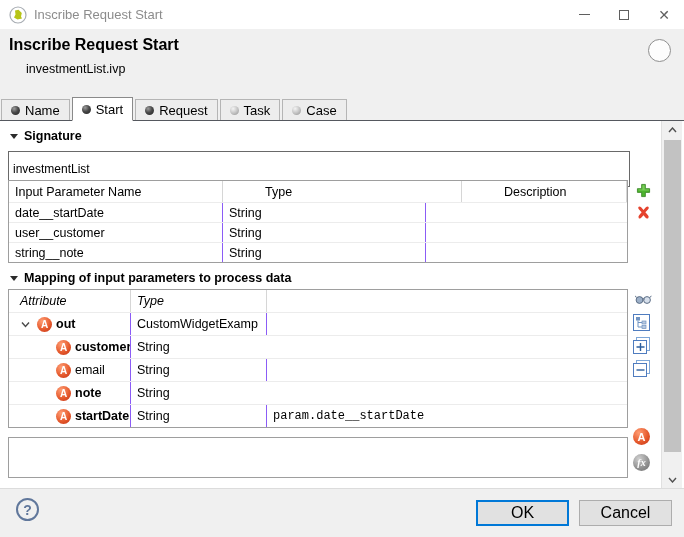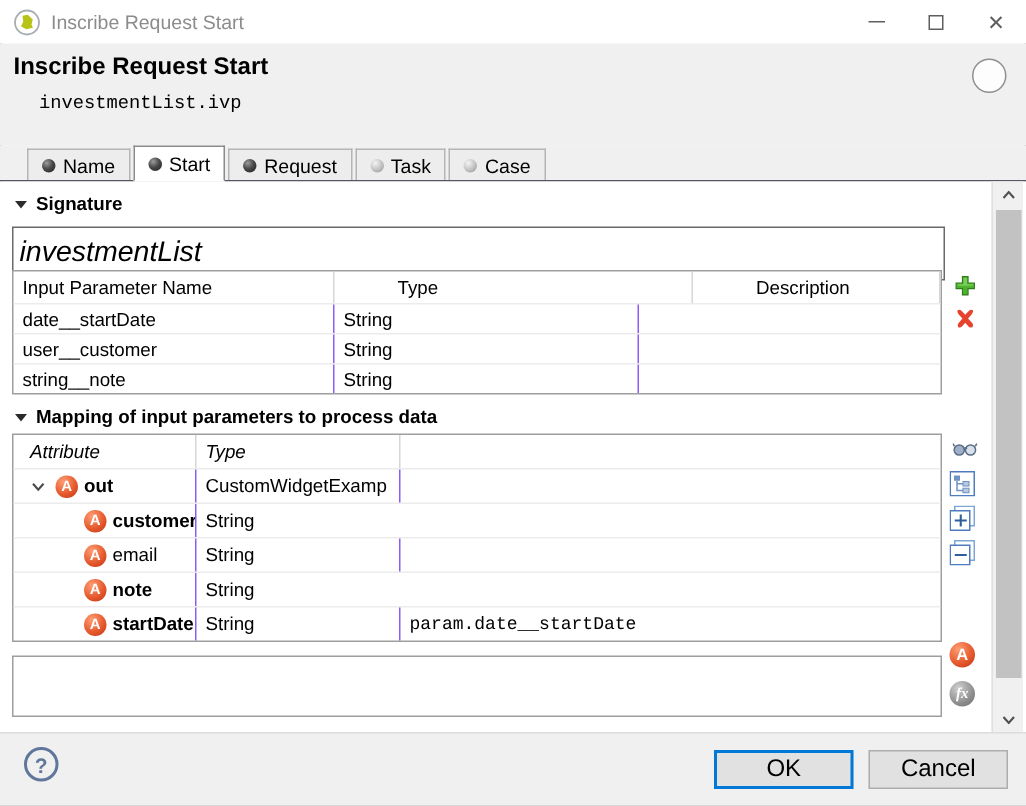--- a/index.html
+++ b/index.html
@@ -29,30 +29,30 @@
   }
   .glyph-min { width: 11px; height: 1px; background: #5f5f5f; }
   .glyph-max { width: 10px; height: 10px; border: 1px solid #5f5f5f; }
   .glyph-close { font-size: 14px; color: #5f5f5f; line-height: 1; }
   
   .header {
     position: absolute; top: 29px; left: 0; right: 0; height: 68px;
     background: #f0f0f0;
   }
   .header-title { position: absolute; left: 9px; top: 7px; font-size: 16px; font-weight: bold; }
-  .header-subtitle { position: absolute; left: 26px; top: 33px; font-size: 12.5px; font-family: Liberation Mono, monospace; }
+  .header-subtitle { position: absolute; left: 26px; top: 33px; font-size: 12.5px; }
   .header-circle {
     position: absolute; right: 13px; top: 10px; width: 23px; height: 23px;
     border-radius: 50%; border: 1px solid #8f8f8f; background: #fdfdfd;
   }
   
   .tabbar {
     position: absolute; top: 97px; left: 0; right: 0; height: 24px;
     background: #f0f0f0; border-bottom: 1px solid #55585e;
-    display: flex; align-items: flex-end; padding-left: 18px;
+    display: flex; align-items: flex-end; padding-left: 1px;
   }
   .tab {
     display: inline-flex; align-items: center; gap: 5px;
     height: 21px; padding: 0 9px; margin-right: 2px;
     background: #ededed; border: 1px solid #b5b5b5; border-bottom: none;
     font-size: 13px; cursor: default; position: relative;
   }
   .tab.selected {
     height: 24px; background: #fff; border: 1px solid #8a8a8a;
     border-bottom: 1px solid #fff; margin-bottom: -1px; z-index: 2;
@@ -69,21 +69,21 @@
     position: absolute; left: 10px; display: flex; align-items: center; gap: 6px;
     font-size: 12.5px; font-weight: bold;
   }
   .tri-down {
     width: 0; height: 0; border-left: 4px solid transparent;
     border-right: 4px solid transparent; border-top: 5px solid #2b2b2b;
   }
   .sig-input {
     position: absolute; left: 8px; top: 30px; width: 622px; height: 36px;
     border: 1px solid #696969; background: #fff;
-    font-family: "Liberation Sans", sans-serif; font-size: 19px; padding: 0 4px; font-style: italic;
+    font-family: "Liberation Sans", sans-serif; font-size: 12px; padding: 0 4px;
   }
   
   .tbl { position: absolute; background: #fff; border: 1px solid #9e9e9e; }
   .trow { display: grid; align-items: center; }
   .params .trow { grid-template-columns: 214px 203px 1fr; height: 20px; border-top: 1px solid #ececec; }
   .params .trow.head { height: 21px; border-top: none; gap: 36px; }
   .map .trow { grid-template-columns: 122px 136px 1fr; height: 23px; border-top: 1px solid #ececec; }
   .map .trow.head { height: 22px; border-top: none; font-style: italic; }
   .tcell {
     font-size: 12.5px; padding-left: 6px; height: 100%;

